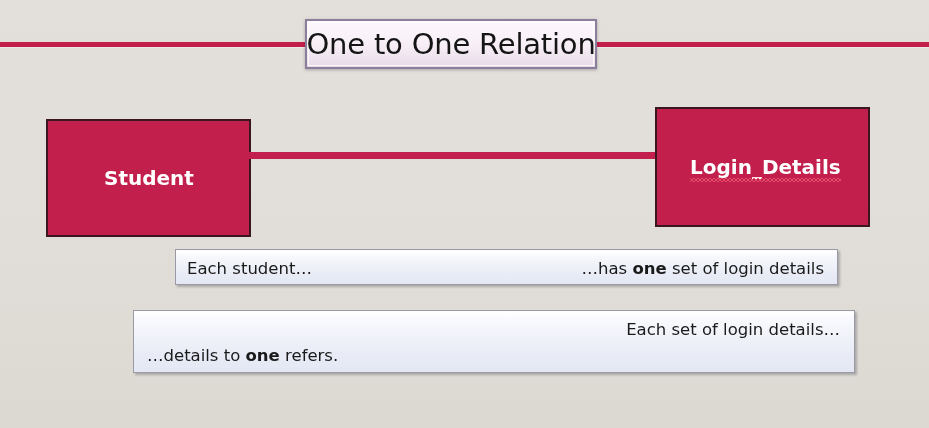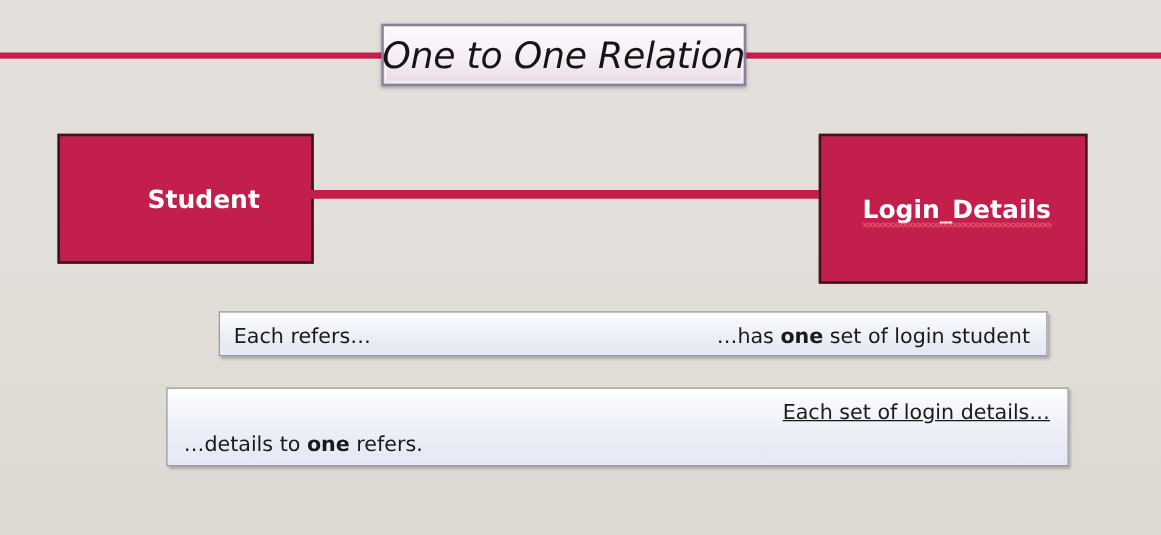--- a/index.html
+++ b/index.html
@@ -45,21 +45,20 @@
     top: 19px;
     width: 292px;
     height: 50px;
     box-sizing: border-box;
     border: 2px solid #8b7f9b;
     background: linear-gradient(180deg, #fdf8fd 0%, #f8f0f7 45%, #efe4ee 80%, #e6d9e6 100%);
     box-shadow: 0 1px 3px rgba(60,50,60,0.35);
     display: flex;
     align-items: center;
     justify-content: center;
-    font-style: italic;
   }
   .title-box-inner {
     position: absolute;
     left: 1px; top: 1px; right: 1px; bottom: 1px;
     border: 1px solid rgba(255,255,255,0.8);
     pointer-events: none;
   }
   .title-text {
     position: relative;
     font-family: "DejaVu Sans", sans-serif;
@@ -84,24 +83,23 @@
     font-family: "DejaVu Sans", sans-serif;
     font-weight: bold;
     font-size: 20px;
     color: #ffffff;
     white-space: nowrap;
     position: relative;
     display: inline-block;
   }
   #entity-student {
     left: 46px;
-    top: 107px;
+    top: 119px;
     width: 205px;
-    height: 104px;
-    padding-left: 14px;
+    height: 118px;
   }
   #entity-student .entity-label {
     margin-left: 56px;
   }
   #entity-login {
     left: 655px;
     top: 107px;
     width: 215px;
     height: 120px;
   }
@@ -176,21 +174,20 @@
 
   #callout-2 {
     left: 133px;
     top: 310px;
     width: 722px;
     height: 63px;
   }
   #callout-2 .line-top {
     right: 14px;
     top: 11px;
-    text-decoration: underline;
   }
   #callout-2 .line-bottom {
     left: 13px;
     top: 37px;
   }
 </style>
 </head>
 <body>
 
 <div id="slide">
@@ -209,22 +206,22 @@
   <div class="connector"></div>
 
   <div class="entity" id="entity-login">
     <span class="entity-label">
       <span>Login_Details</span>
       <span class="squiggle"></span>
     </span>
   </div>
 
   <div class="callout" id="callout-1">
-    <span class="callout-text line-left">Each refers…</span>
-    <span class="callout-text line-right"><span>…has </span><b>one</b><span> set of login student</span></span>
+    <span class="callout-text line-left">Each student…</span>
+    <span class="callout-text line-right"><span>…has </span><b>one</b><span> set of login details</span></span>
   </div>
 
   <div class="callout" id="callout-2">
     <span class="callout-text line-top">Each set of login details…</span>
     <span class="callout-text line-bottom"><span>…details to </span><b>one</b><span> refers.</span></span>
   </div>
 
 </div>
 
 </body></html>

